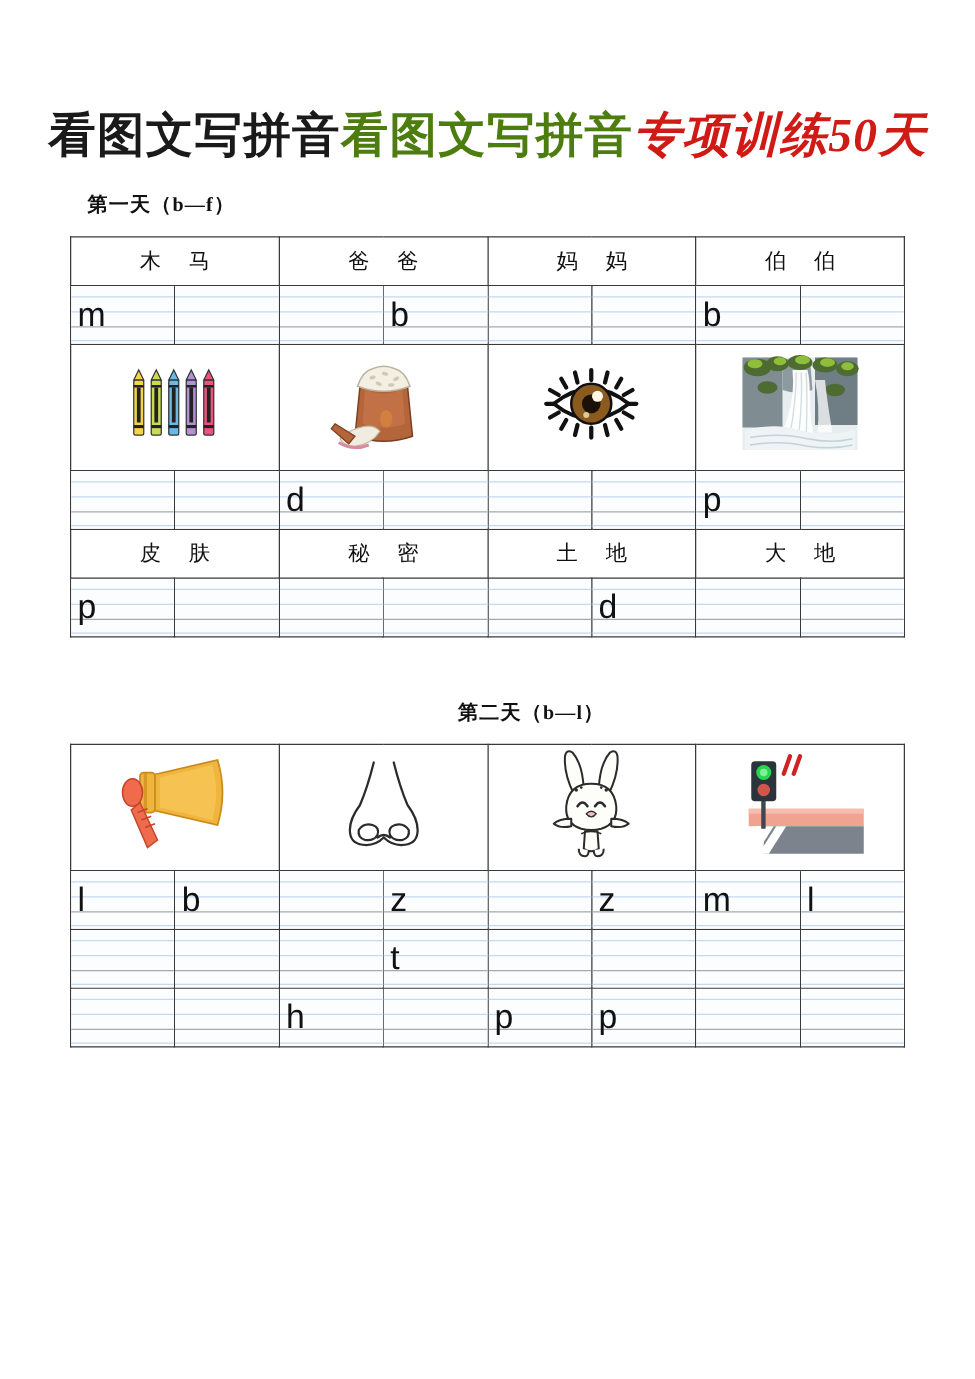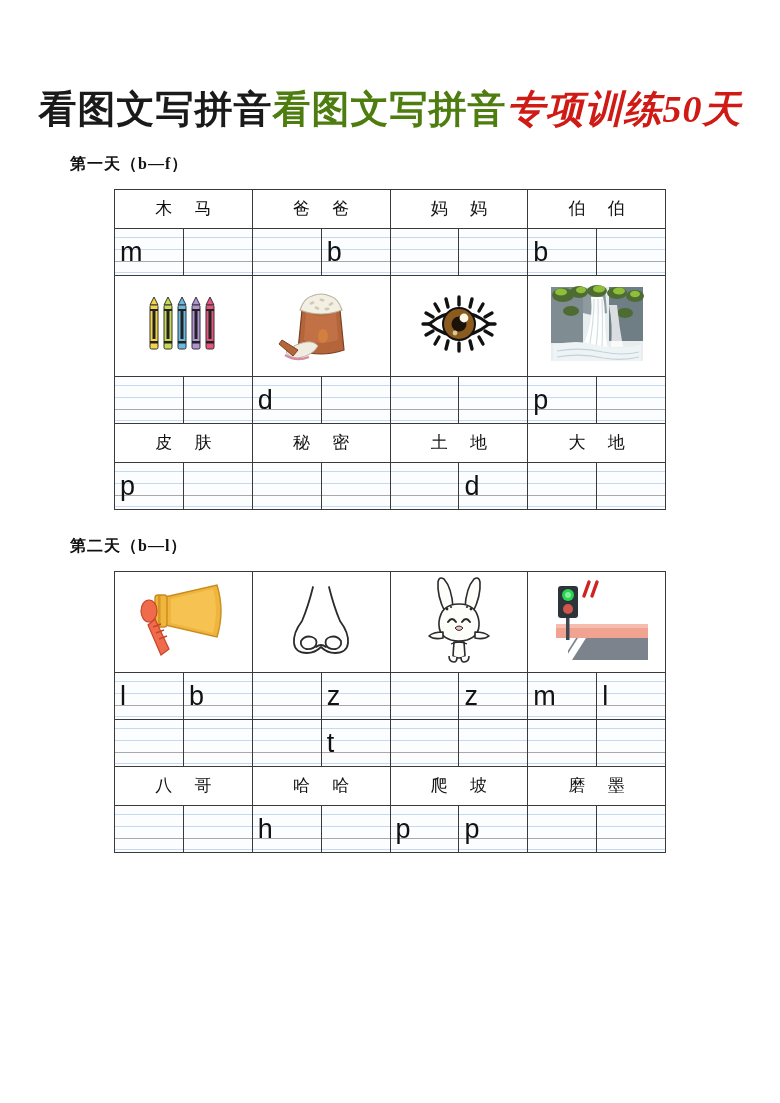--- a/index.html
+++ b/index.html
@@ -41,25 +41,25 @@
   
   .day-heading {
     margin-left: 70px;
     font-size: 16px;
     font-weight: bold;
     color: #111;
     letter-spacing: 1px;
     font-family: "Liberation Serif", "DejaVu Serif", serif;
   }
   #day1-heading { margin-top: 22px; }
-  #day2-heading { margin-top: 26px; }
+  #day2-heading { margin-top: 50px; text-align: center; }
 
   
   .sheet {
-    width: 552px;
+    width: 668px;
     margin: 14px auto 0 auto;
     border-collapse: collapse;
     table-layout: fixed;
     border: 1.6px solid #3a3a3a;
   }
   .sheet td {
     border: 1.2px solid #3a3a3a;
     padding: 0;
     vertical-align: middle;
   }
@@ -743,26 +743,20 @@
             <span class="guides">
               <i class="g1"></i>
               <i class="g2"></i>
               <i class="g3"></i>
               <i class="g4"></i>
             </span>
             <span class="letter"></span>
           </td>
     </tr>
 
-    <tr>
-      <td class="word-cell" colspan="2">八 哥</td>
-      <td class="word-cell" colspan="2">哈 哈</td>
-      <td class="word-cell" colspan="2">爬 坡</td>
-      <td class="word-cell" colspan="2">磨 墨</td>
-    </tr>
 
     <tr>
       <td class="pin-cell">
             <span class="guides">
               <i class="g1"></i>
               <i class="g2"></i>
               <i class="g3"></i>
               <i class="g4"></i>
             </span>
             <span class="letter"></span>

